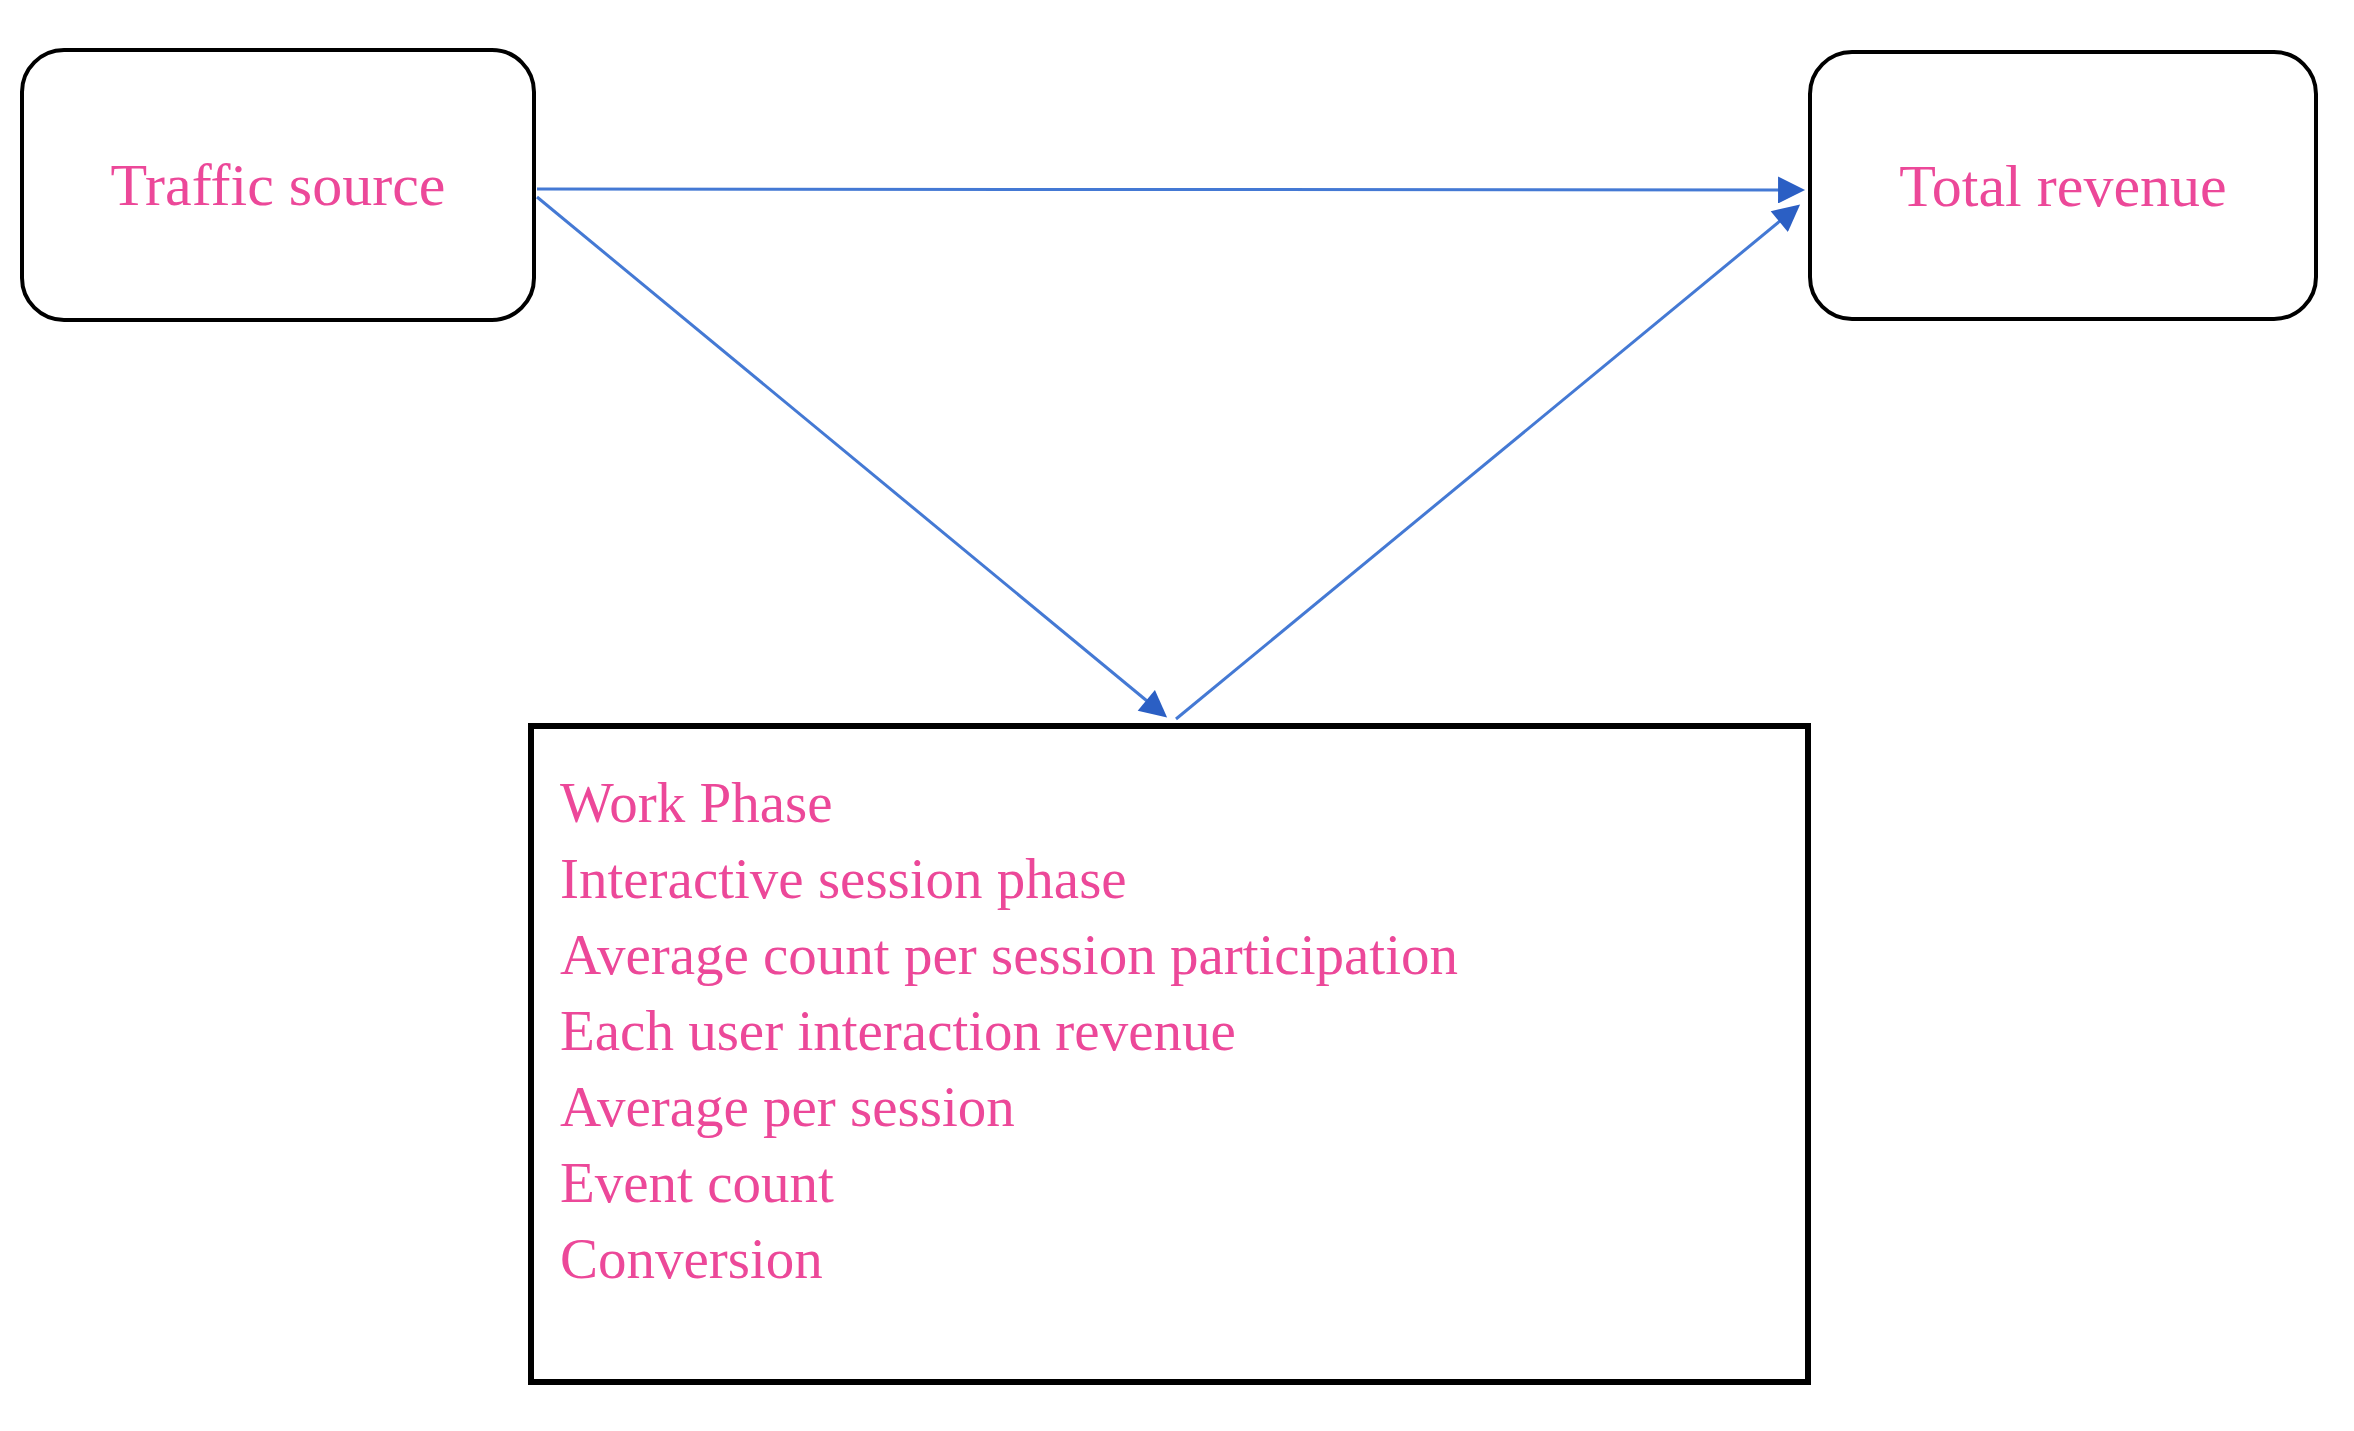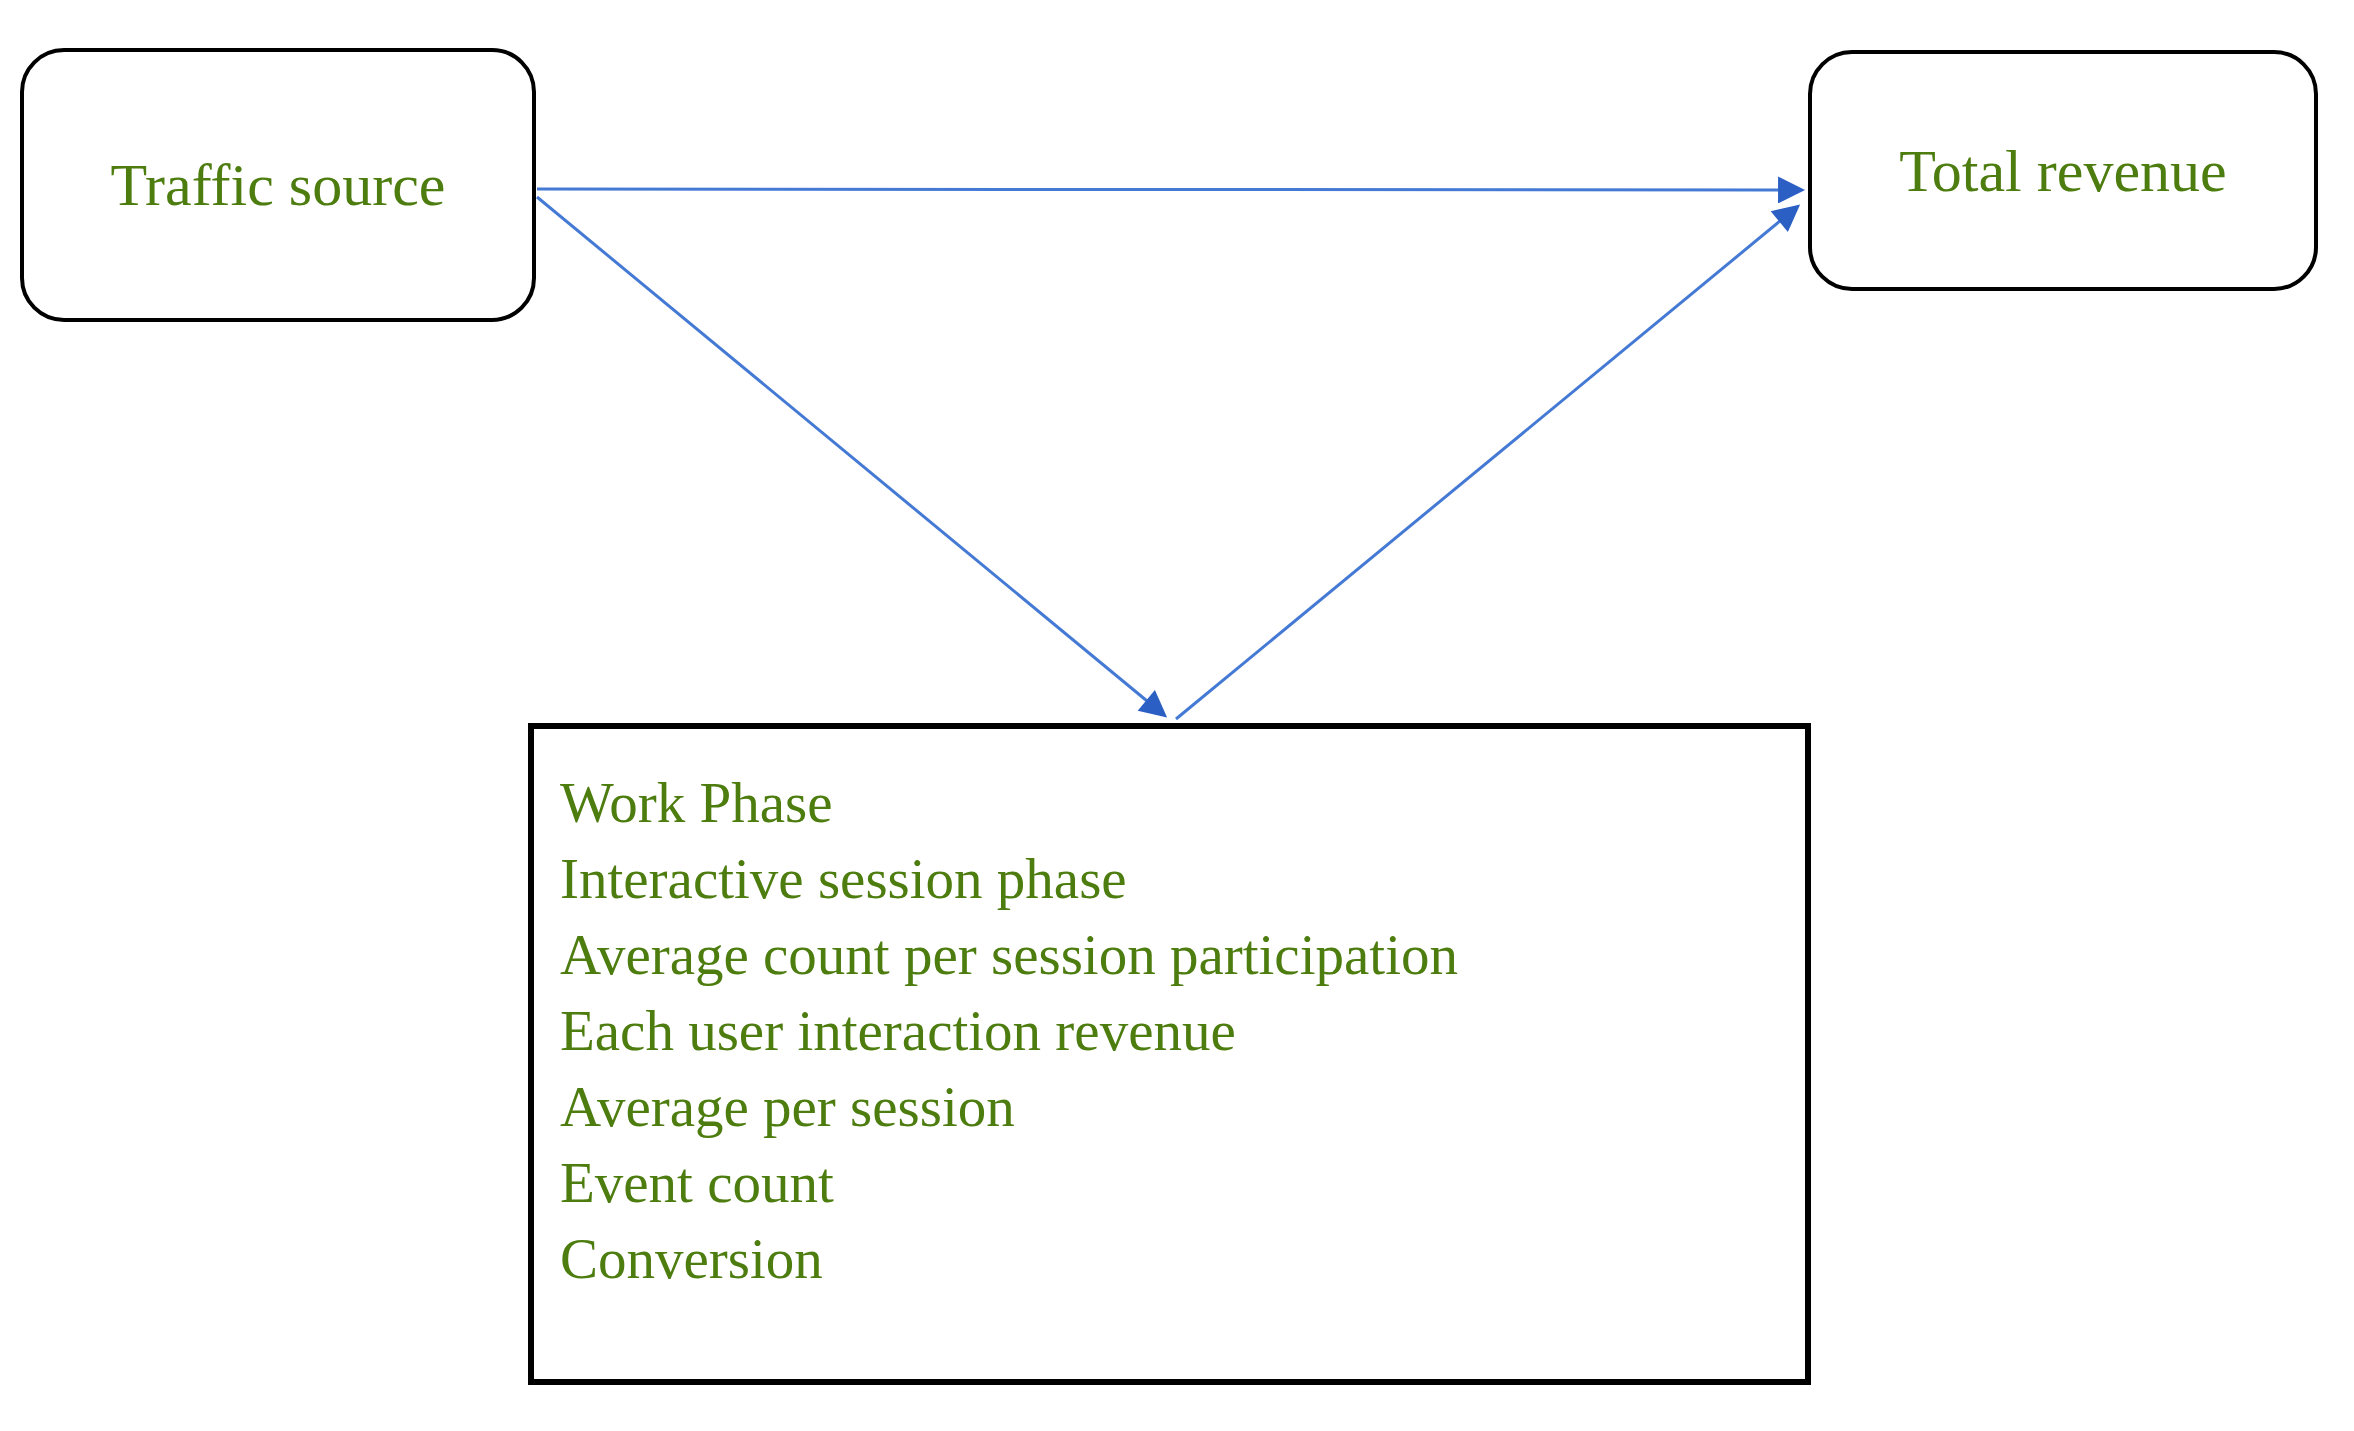--- a/index.html
+++ b/index.html
@@ -6,21 +6,21 @@
     margin: 0;
     padding: 0;
     background: #ffffff;
   }
   .canvas {
     position: relative;
     width: 2354px;
     height: 1431px;
     background: #ffffff;
     font-family: "Liberation Serif", "DejaVu Serif", serif;
-    color: #4d7c0f;
+    color: #ec4899;
     overflow: hidden;
   }
   .edges-layer {
     position: absolute;
     left: 0;
     top: 0;
     width: 2354px;
     height: 1431px;
   }
   .node {
@@ -43,21 +43,21 @@
   #traffic-source-node {
     left: 20px;
     top: 48px;
     width: 516px;
     height: 274px;
   }
   #total-revenue-node {
     left: 1808px;
     top: 50px;
     width: 510px;
-    height: 241px;
+    height: 271px;
   }
   #metrics-node {
     left: 528px;
     top: 723px;
     width: 1283px;
     height: 662px;
     border: 6px solid #000000;
     padding: 36px 20px 0 26px;
   }
   .metric-line {

